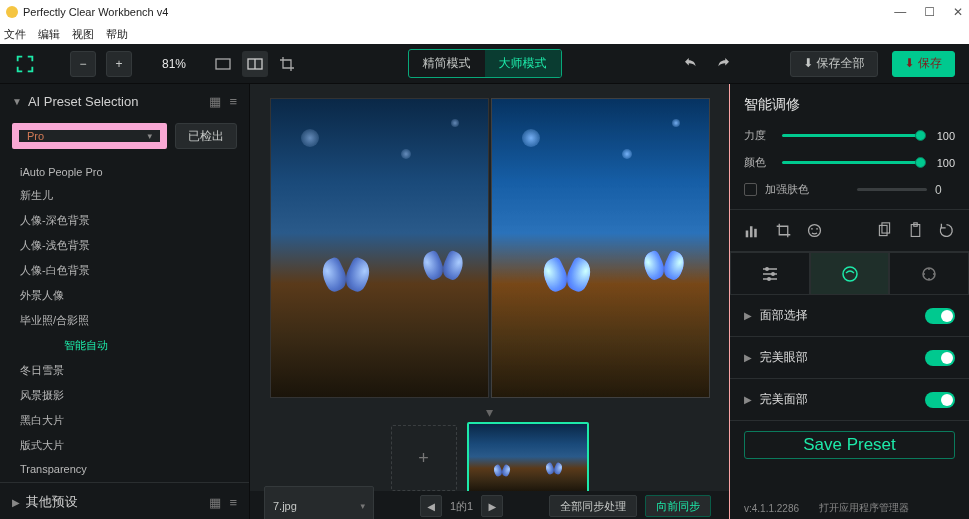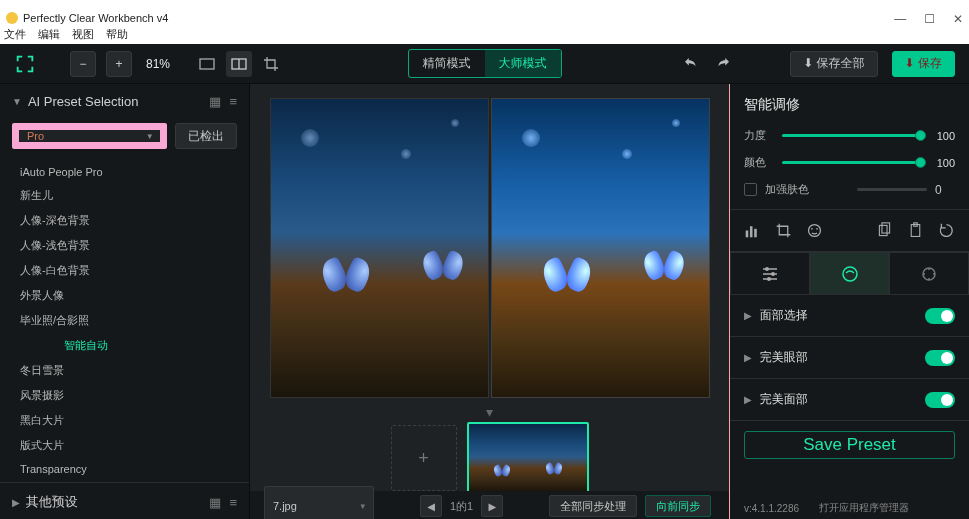--- a/index.html
+++ b/index.html
@@ -1,30 +1,30 @@
 <!DOCTYPE html>
 <html><head>
 <meta charset="utf-8">
 <style>
 *{box-sizing:border-box;margin:0;padding:0;font-family:"Microsoft YaHei",Arial,sans-serif;}
 body{background:#1a1d1f;color:#c5c8c6;font-size:12px;overflow:hidden;width:969px;height:519px;}
-.titlebar{background:#fff;height:22px;display:flex;padding:12px 6px;color:#222;font-size:11px;}
+.titlebar{background:#fff;height:22px;display:flex;align-items:center;padding:12px 6px;color:#222;font-size:11px;}
 .titlebar .ico{width:12px;height:12px;background:#f5c542;border-radius:50%;margin-right:5px;}
 .titlebar .winbtns{margin-left:auto;display:flex;gap:18px;color:#555;font-size:12px;}
 .titlebar .winbtns span{cursor:pointer;}
 .menubar{background:#fff;height:20px;display:flex;align-items:center;padding:0 4px;gap:12px;color:#222;font-size:11px;text-align:center;}
 .menubar span{cursor:pointer;}
 .toolbar{background:#15181a;height:40px;display:flex;align-items:center;padding:0 14px;gap:10px;border-bottom:1px solid #0b0c0d;}
 .btn{background:#262a2c;border:1px solid #34393b;border-radius:3px;height:26px;display:inline-flex;align-items:center;justify-content:center;cursor:pointer;color:#c5c8c6;}
 .btn-sq{width:26px;}
 .btn-pill{padding:0 12px;}
 .btn-green{background:#00c98f;color:#7f1d1d;border-color:#00c98f;font-weight:500;}
 .logo{width:22px;height:22px;position:relative;}
 .logo svg{width:22px;height:22px;}
-.zoom{color:#e8e8e8;font-size:12px;margin-left:4px;}
+.zoom{color:#e8e8e8;font-size:12px;margin-left:20px;}
 .viewmodes{display:flex;gap:6px;margin-left:14px;}
 .viewmodes .btn{background:transparent;border:none;}
 .viewmodes .btn.active{background:#2a2e30;}
 .mode-toggle{display:flex;border:1px solid #08a87a;border-radius:3px;overflow:hidden;margin-left:auto;margin-right:auto;position:absolute;left:50%;transform:translateX(-50%);}
 .mode-toggle div{padding:5px 14px;cursor:pointer;font-size:12px;}
 .mode-toggle .active{background:#0a3c31;color:#1de9a9;}
 .histbtns{margin-left:auto;display:flex;gap:14px;align-items:center;}
 .histbtns svg{width:18px;height:18px;cursor:pointer;}
 .main{display:flex;height:437px;}
 .left{width:250px;background:#15181a;border-right:1px solid #0b0c0d;display:flex;flex-direction:column;}

